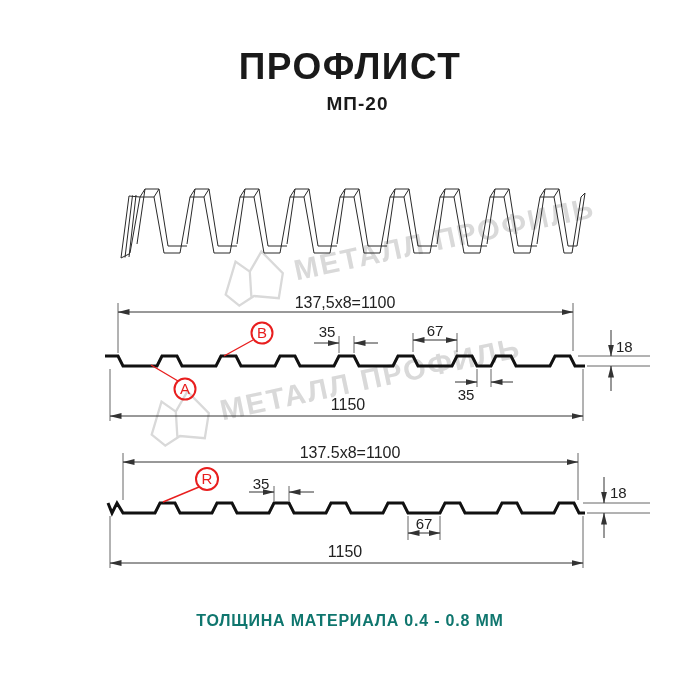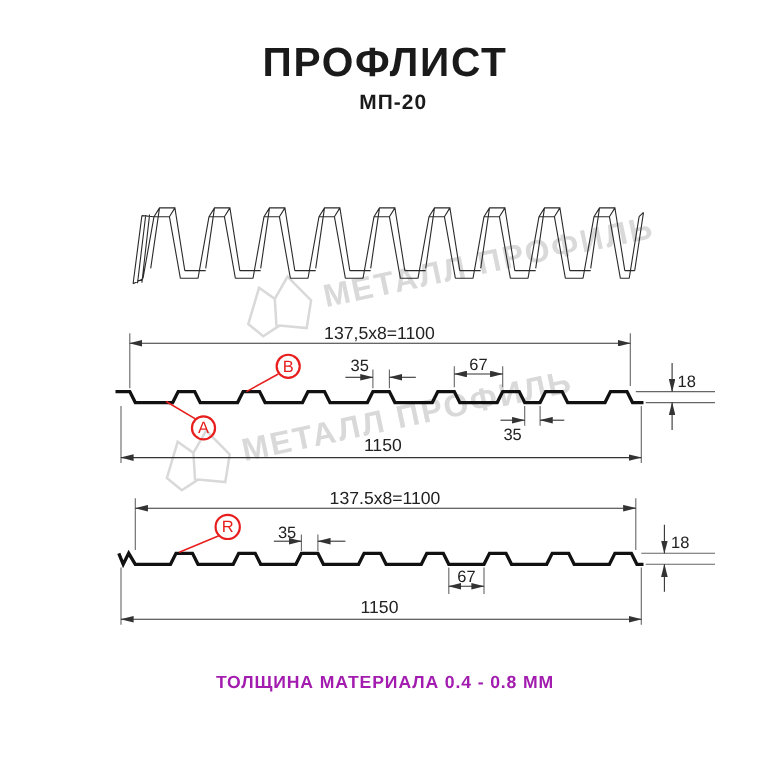--- a/index.html
+++ b/index.html
@@ -1,24 +1,24 @@
 <!DOCTYPE html>
 <html><head>
 <meta charset="utf-8">
 <style>
   html,body{margin:0;padding:0;background:#ffffff;}
   .page{position:relative;width:700px;height:700px;background:#ffffff;overflow:hidden;
         font-family:"Liberation Sans",sans-serif;}
   
-  header{position:absolute;top:36px;left:0;width:700px;text-align:center;z-index:3;}
+  header{position:absolute;top:46px;left:0;width:700px;text-align:center;z-index:3;}
   h1{margin:0;font-size:37px;font-weight:bold;letter-spacing:1.5px;color:#1a1a1a;}
   .subtitle{margin-top:5px;font-size:19px;font-weight:bold;letter-spacing:1px;color:#1a1a1a;margin-left:15px;}
   
   footer{position:absolute;top:612px;left:0;width:700px;text-align:center;z-index:3;}
-  .thickness{font-size:16px;font-weight:bold;letter-spacing:0.8px;color:#a21caf;}
+  .thickness{font-size:16px;font-weight:bold;letter-spacing:0.8px;color:#0f766e;}
   
   .watermark{position:absolute;display:flex;align-items:center;gap:10px;z-index:1;
              transform:rotate(-12deg);transform-origin:left center;white-space:nowrap;}
   .wm1{left:222px;top:258px;}
   .wm2{left:148px;top:398px;}
   .wm-text{font-size:29px;font-weight:bold;letter-spacing:2px;color:#d9d9d9;}
   
   svg.drawing{position:absolute;left:0;top:0;z-index:2;}
   .thick{stroke:#111;stroke-width:3;fill:none;stroke-linejoin:miter;}
   .persp{stroke:#2a2a2a;stroke-width:1;fill:none;stroke-linejoin:round;}

